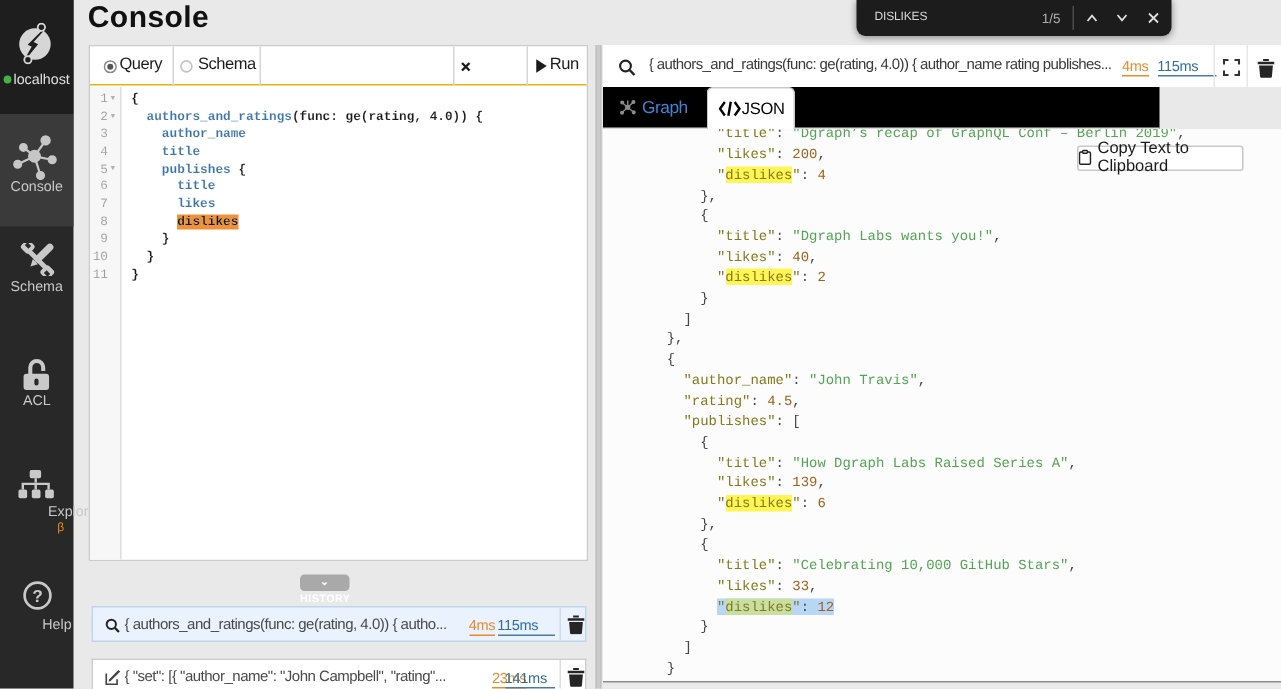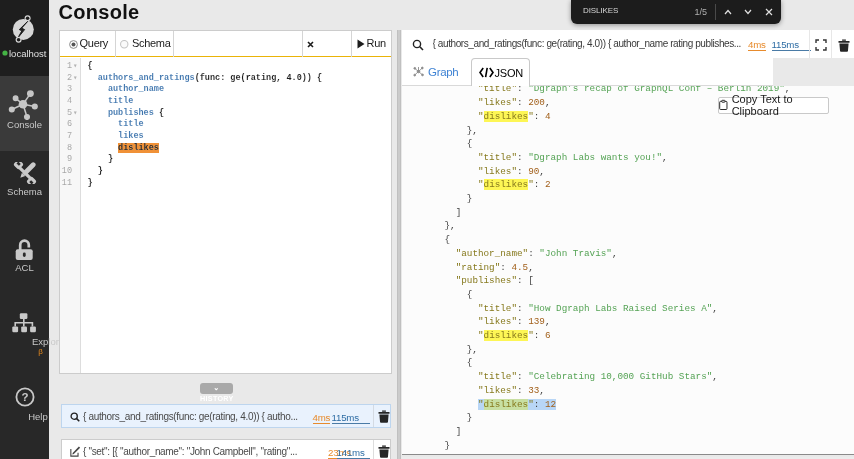--- a/index.html
+++ b/index.html
@@ -46,21 +46,21 @@
 
 
 #lscroll { left:396.5px; top:30px; width:4px; height:429px; background:#cbcbcb; border-left:1px solid #c0c0c0; border-right:1px solid #c0c0c0; }
 
 
 #rtopbar { left:401.5px; top:30px; width:452.5px; height:27.5px; background:#fff; }
 #rtopbar > * { position:absolute; }
 #rtopbar .lat-o { left:346.5px; top:9px; }
 #rtopbar .lat-b { left:370px; top:9px; width:39.5px; }
 #rquery { left:31px; top:7.5px; width:314px; font-size:10px; letter-spacing:-0.4px; color:#3a3a3a; white-space:nowrap; overflow:hidden; }
-#tabstrip { left:401.5px; top:57.5px; width:371px; height:28.5px; background:#ffffff; border-bottom:1px solid #d9d9d9; }
+#tabstrip { left:401.5px; top:57.5px; width:371px; height:28.5px; background:#000000; border-bottom:1px solid #d9d9d9; }
 #graphtab { position:absolute; left:11.5px; top:0; height:28px; display:flex; align-items:center; font-size:11.5px; letter-spacing:-0.3px; color:#3f83d4; }
 #jsontab { position:absolute; left:69px; top:0; width:59.5px; height:29px; background:#fff; border:1px solid #c9c9c9; border-bottom:none; border-radius:4px 4px 0 0; display:flex; align-items:center; padding:0 0 0 7px; font-size:11px; color:#000; }
 #jsonarea { left:401.5px; top:86px; width:452.5px; height:369px; background:#fcfcfc; border-bottom:1.5px solid #8a8a8a; overflow:hidden; }
 #jsonpre { position:absolute; left:9.5px; top:-3.6px; font-family:"Liberation Mono",monospace; font-size:9.3px; line-height:13.7px; white-space:pre; color:#444; }
 .jk { color:#86791d; }
 .js { color:#55a355; }
 .jn { color:#a2601b; }
 .hl { background:#fdf655; }
 .sel { background:#b8d6f6; }
 .hlsel { background:#c8dfa2; }
@@ -277,21 +277,21 @@
       <span style="margin-left:1px; font-weight:normal; font-size:11px; letter-spacing:-0.2px;text-align:center;">JSON</span>
     </div>
   </div>
   <div id="jsonarea" class="abs">
     <pre id="jsonpre">            <span class="jk">"title"</span>: <span class="js">"Dgraph’s recap of GraphQL Conf – Berlin 2019"</span>,
             <span class="jk">"likes"</span>: <span class="jn">200</span>,
             <span class="jk">"<span class="hl">dislikes</span>"</span>: <span class="jn">4</span>
           },
           {
             <span class="jk">"title"</span>: <span class="js">"Dgraph Labs wants you!"</span>,
-            <span class="jk">"likes"</span>: <span class="jn">90</span>,
+            <span class="jk">"likes"</span>: <span class="jn">40</span>,
             <span class="jk">"<span class="hl">dislikes</span>"</span>: <span class="jn">2</span>
           }
         ]
       },
       {
         <span class="jk">"author_name"</span>: <span class="js">"John Travis"</span>,
         <span class="jk">"rating"</span>: <span class="jn">4.5</span>,
         <span class="jk">"publishes"</span>: [
           {
             <span class="jk">"title"</span>: <span class="js">"How Dgraph Labs Raised Series A"</span>,

